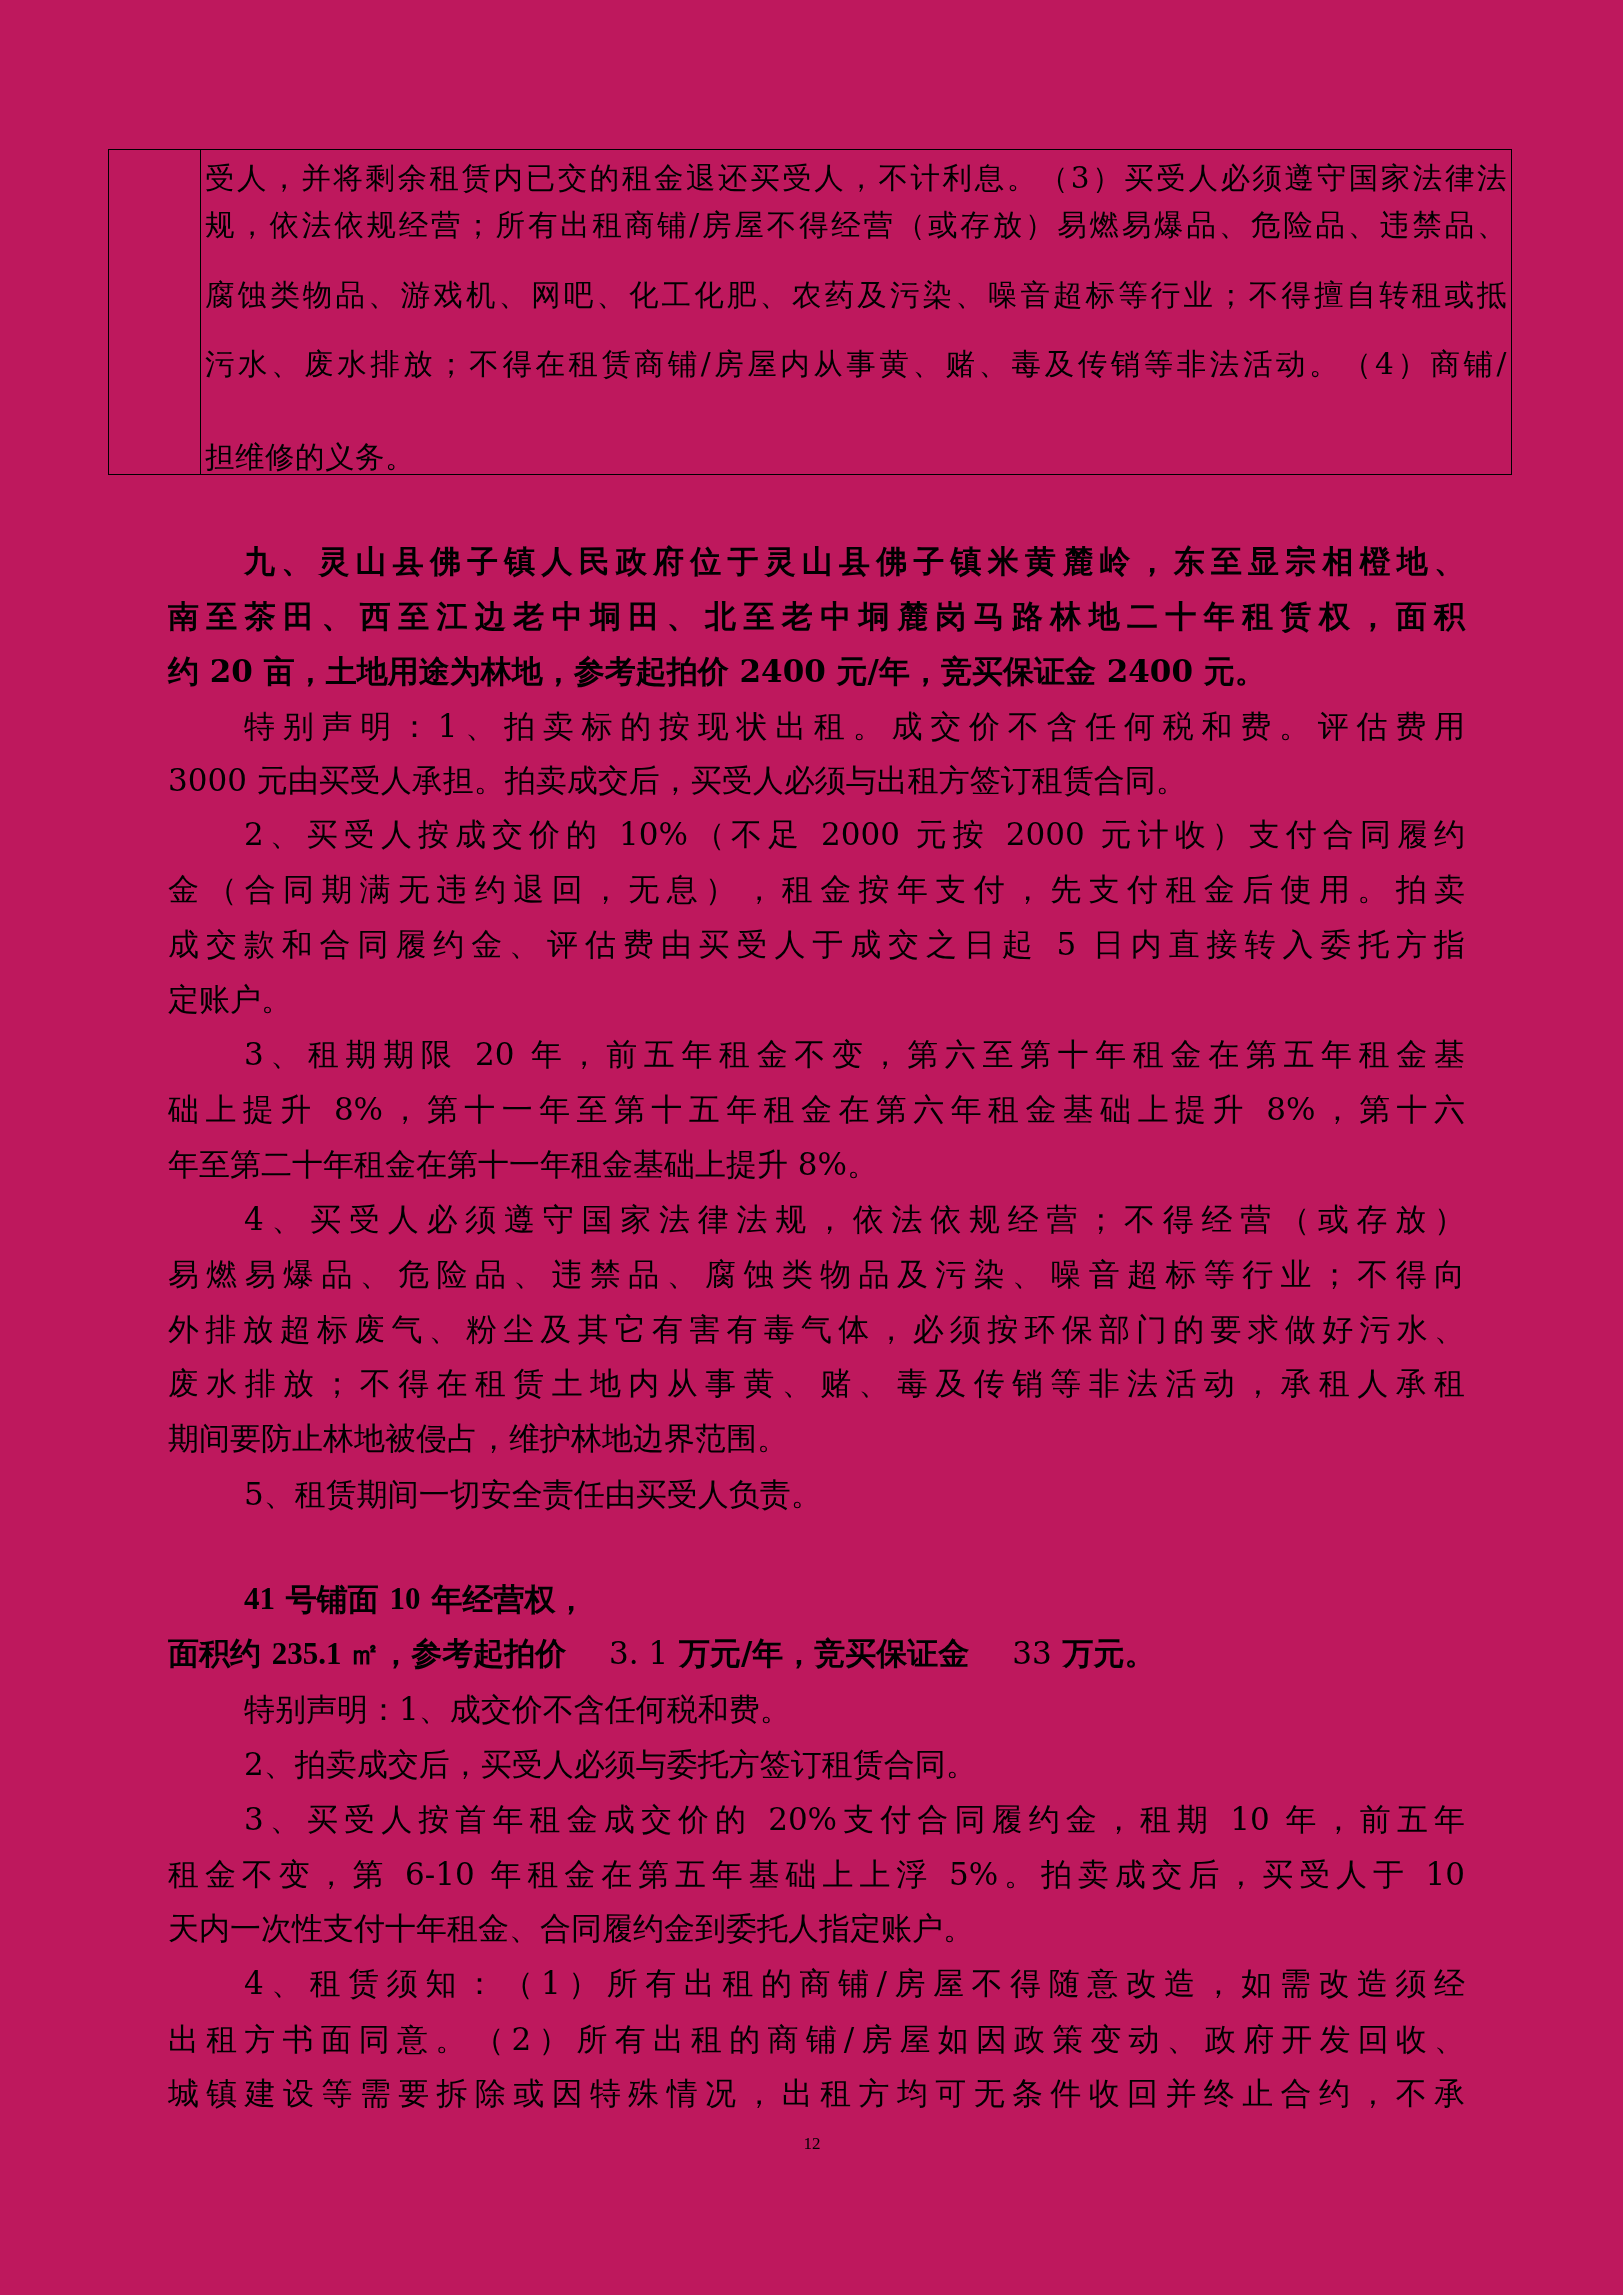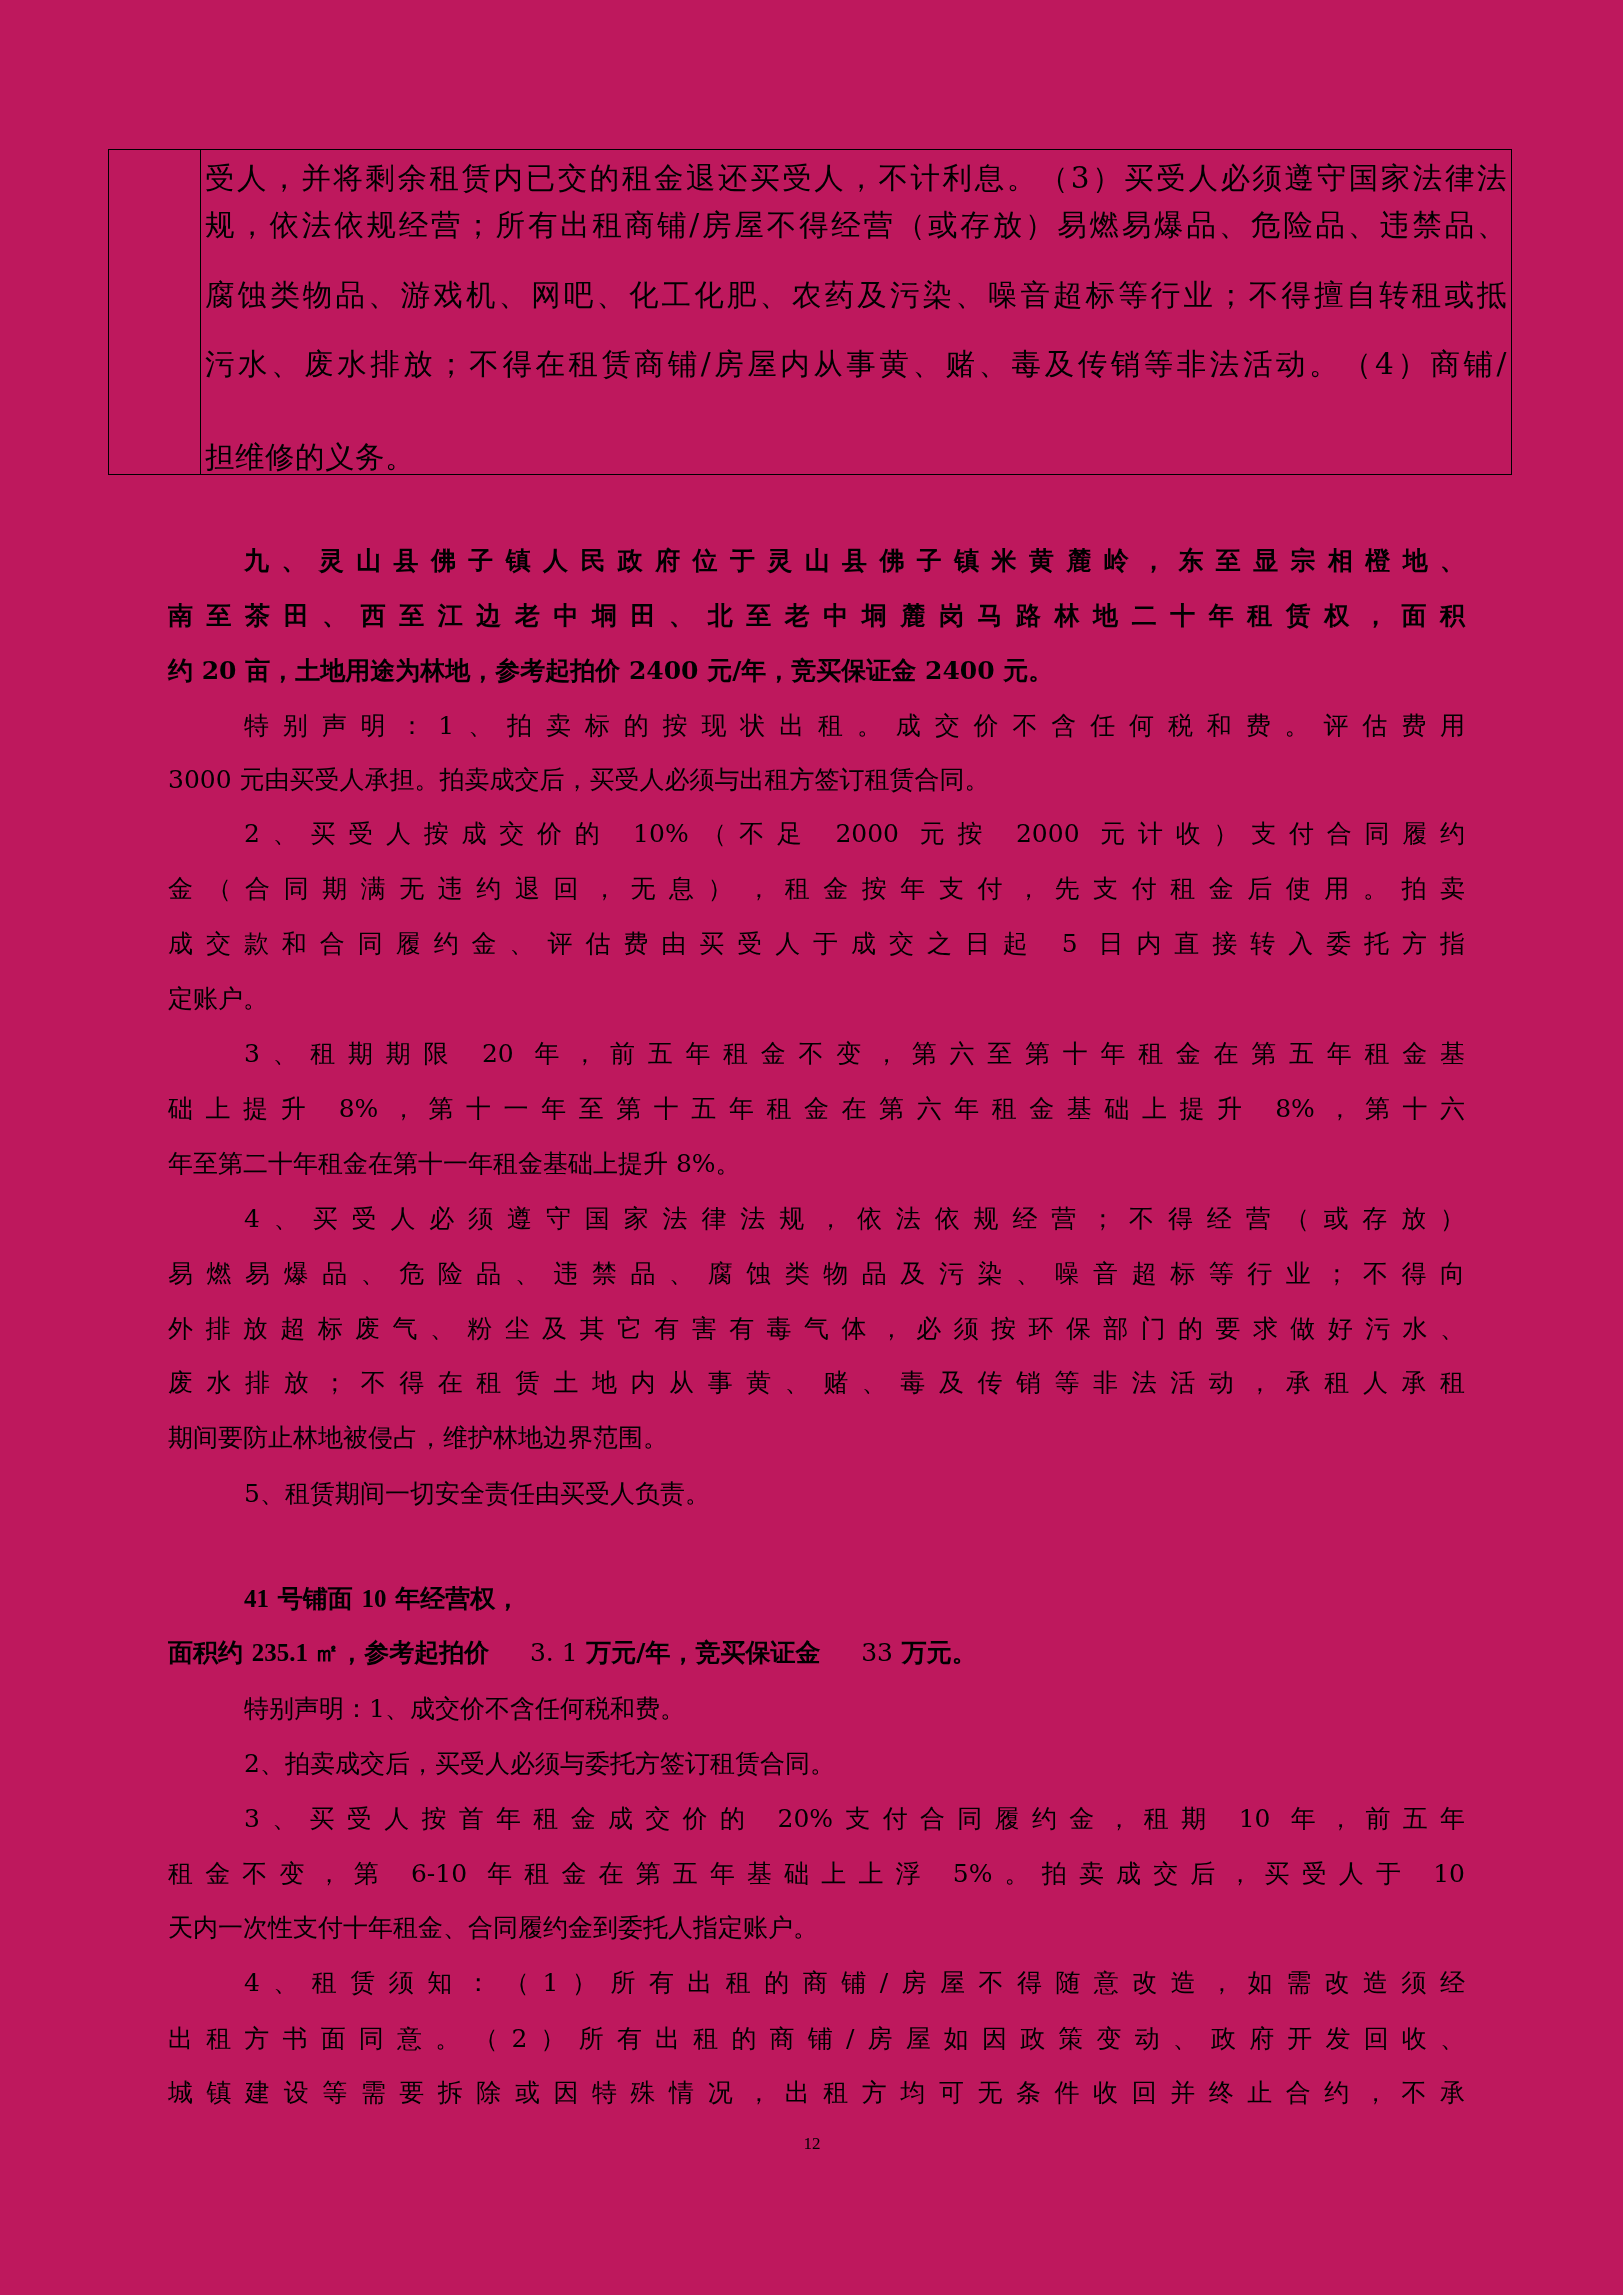--- a/index.html
+++ b/index.html
@@ -52,21 +52,21 @@
     left: 0;
     white-space: nowrap;
     font-size: 29.5px;
     line-height: 46px;
     height: 46px;
     letter-spacing: 0.5px;
   }
   .line {
     position: absolute;
     white-space: nowrap;
-    font-size: 25px;
+    font-size: 31px;
     line-height: 54px;
     height: 54px;
   }
   .just {
     text-align: justify;
     text-align-last: justify;
   }
   .bold { font-weight: bold; }
   .reg { font-weight: normal; margin-left: 32px; }
   .pagenum {

